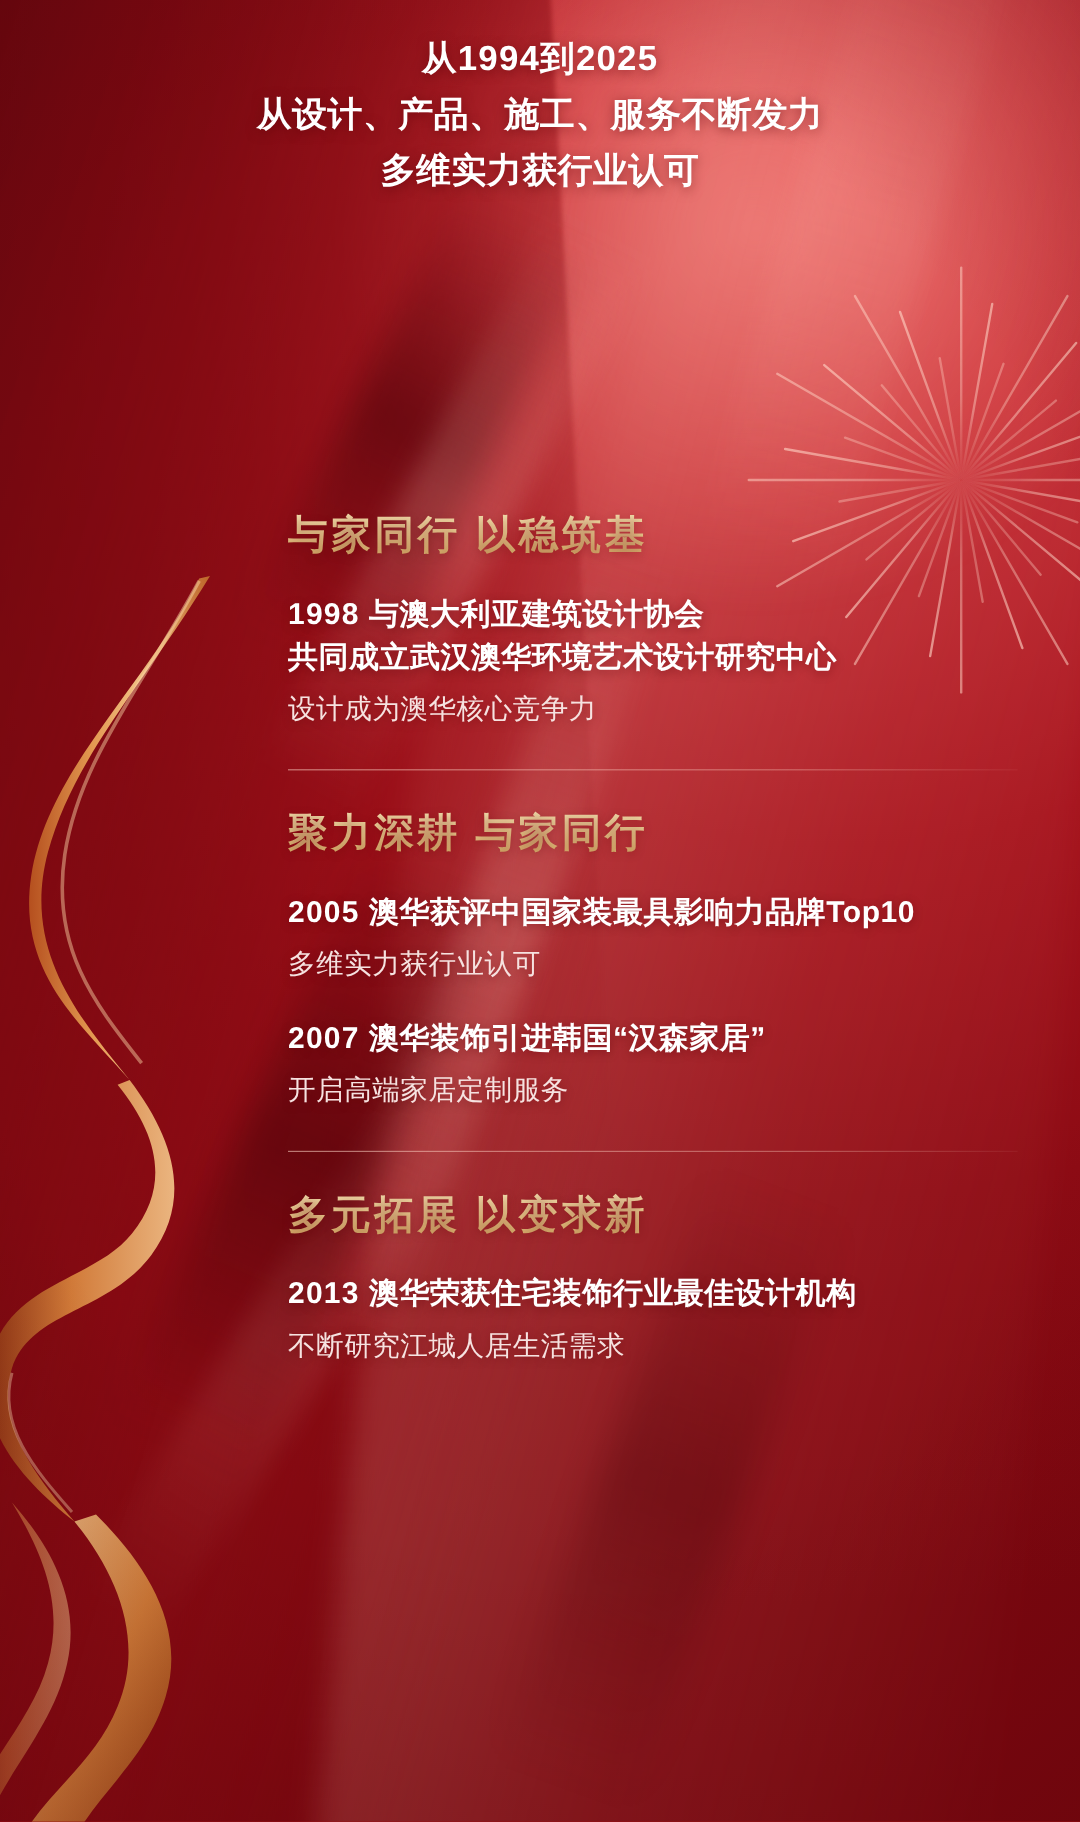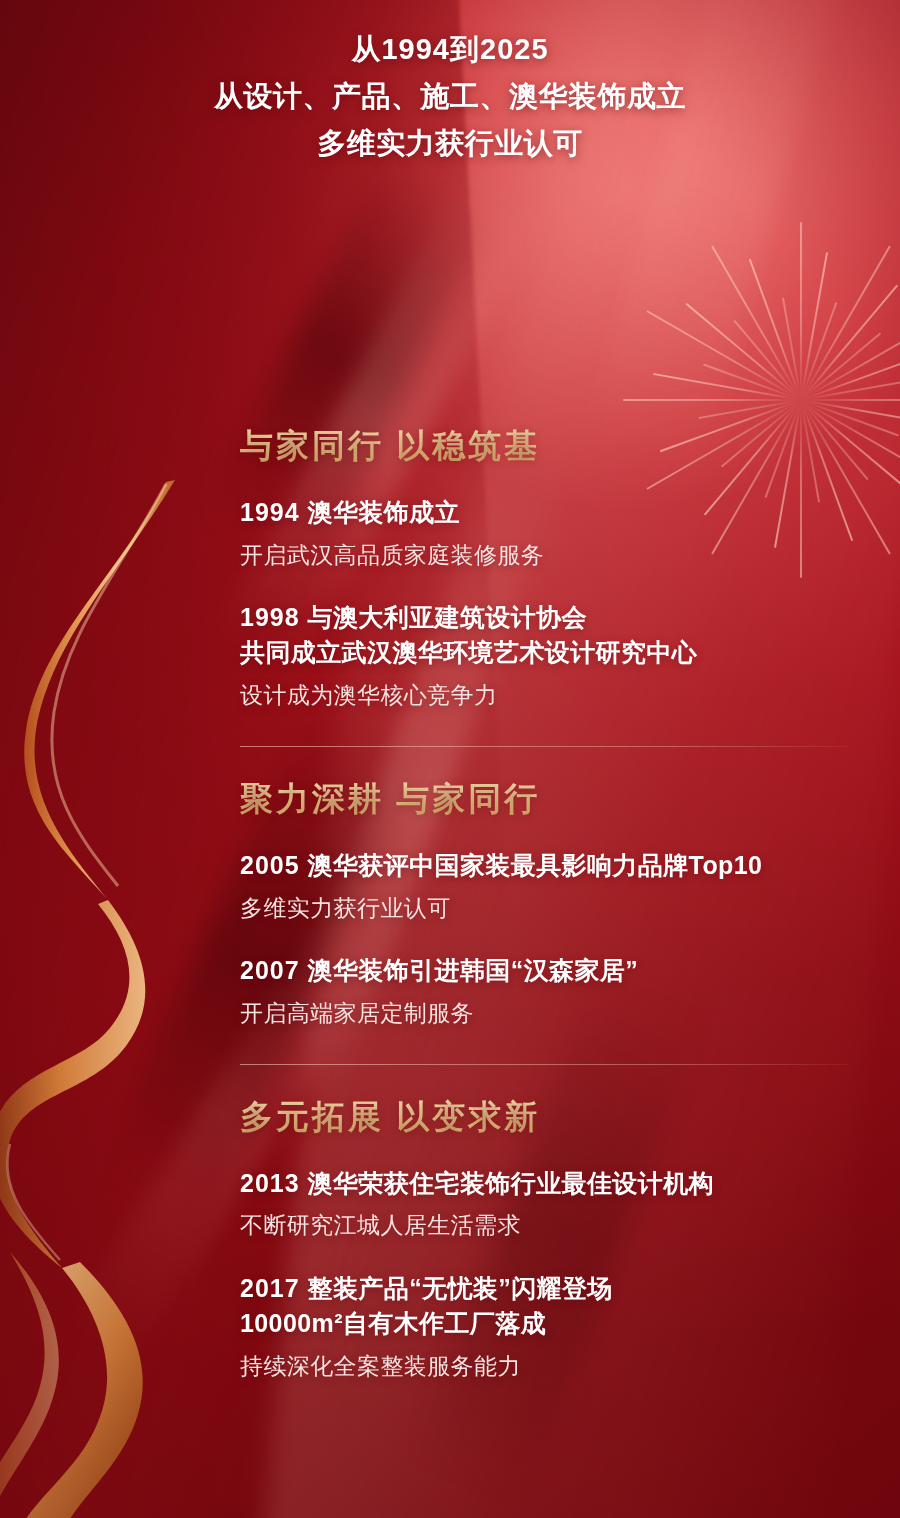--- a/index.html
+++ b/index.html
@@ -298,36 +298,29 @@
     </svg>
   </div>
 
   <div class="bg-vignette"></div>
 </div>
 
 <div class="page">
 
   <div class="intro">
     <div class="intro-line first">从1994到2025</div>
-    <div class="intro-line">从设计、产品、施工、澳华装饰成立</div>
+    <div class="intro-line">从设计、产品、施工、服务不断发力</div>
     <div class="intro-line">多维实力获行业认可</div>
   </div>
 
   <div class="timeline">
 
     <div class="tl-section">
       <div class="tl-heading">与家同行 以稳筑基</div>
 
-      <div class="tl-entry">
-        <div class="title">
-          <span class="yr">1994 </span>
-          <span>澳华装饰成立</span>
-        </div>
-        <div class="desc">开启武汉高品质家庭装修服务</div>
-      </div>
 
       <div class="tl-entry">
         <div class="title">
           <span class="yr">1998 </span>
           <span>与澳大利亚建筑设计协会</span>
         </div>
         <div class="title">共同成立武汉澳华环境艺术设计研究中心</div>
         <div class="desc">设计成为澳华核心竞争力</div>
       </div>
     </div>
@@ -360,24 +353,16 @@
       <div class="tl-heading">多元拓展 以变求新</div>
 
       <div class="tl-entry">
         <div class="title">
           <span class="yr">2013 </span>
           <span>澳华荣获住宅装饰行业最佳设计机构</span>
         </div>
         <div class="desc">不断研究江城人居生活需求</div>
       </div>
 
-      <div class="tl-entry">
-        <div class="title">
-          <span class="yr">2017 </span>
-          <span>整装产品“无忧装”闪耀登场</span>
-        </div>
-        <div class="title">10000m²自有木作工厂落成</div>
-        <div class="desc">持续深化全案整装服务能力</div>
-      </div>
     </div>
 
   </div>
 </div>
 
 </body></html>

